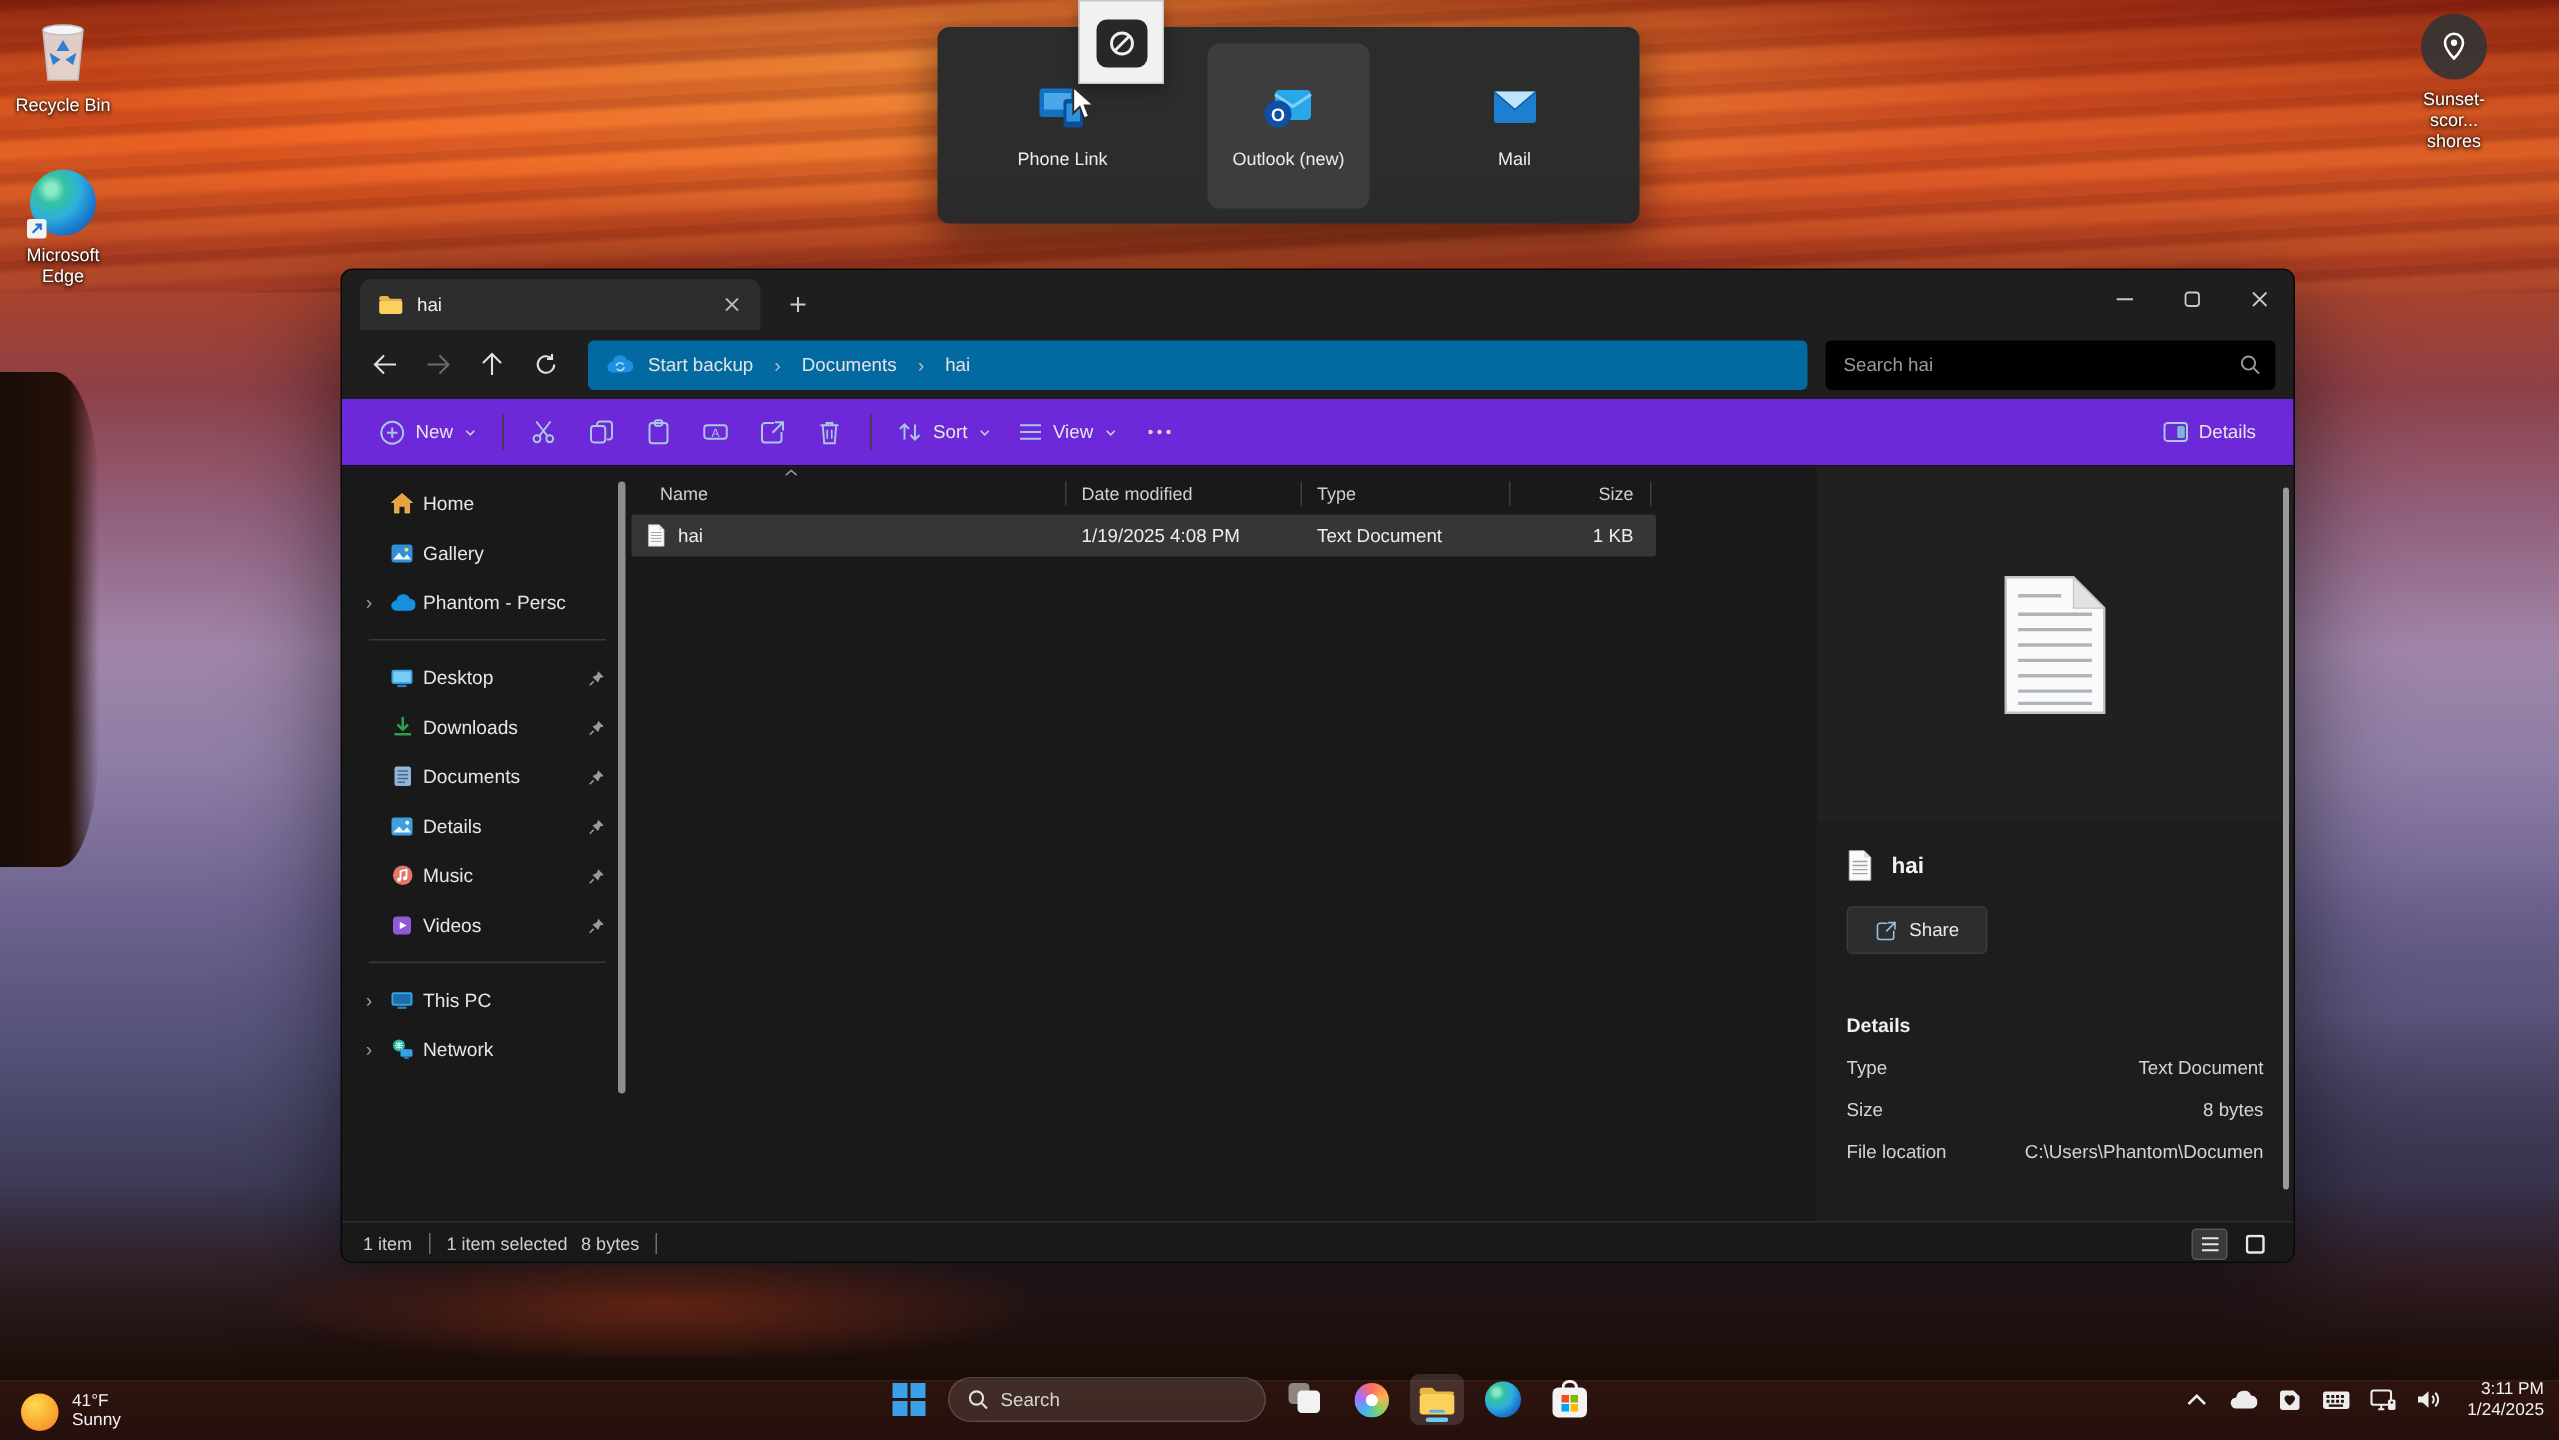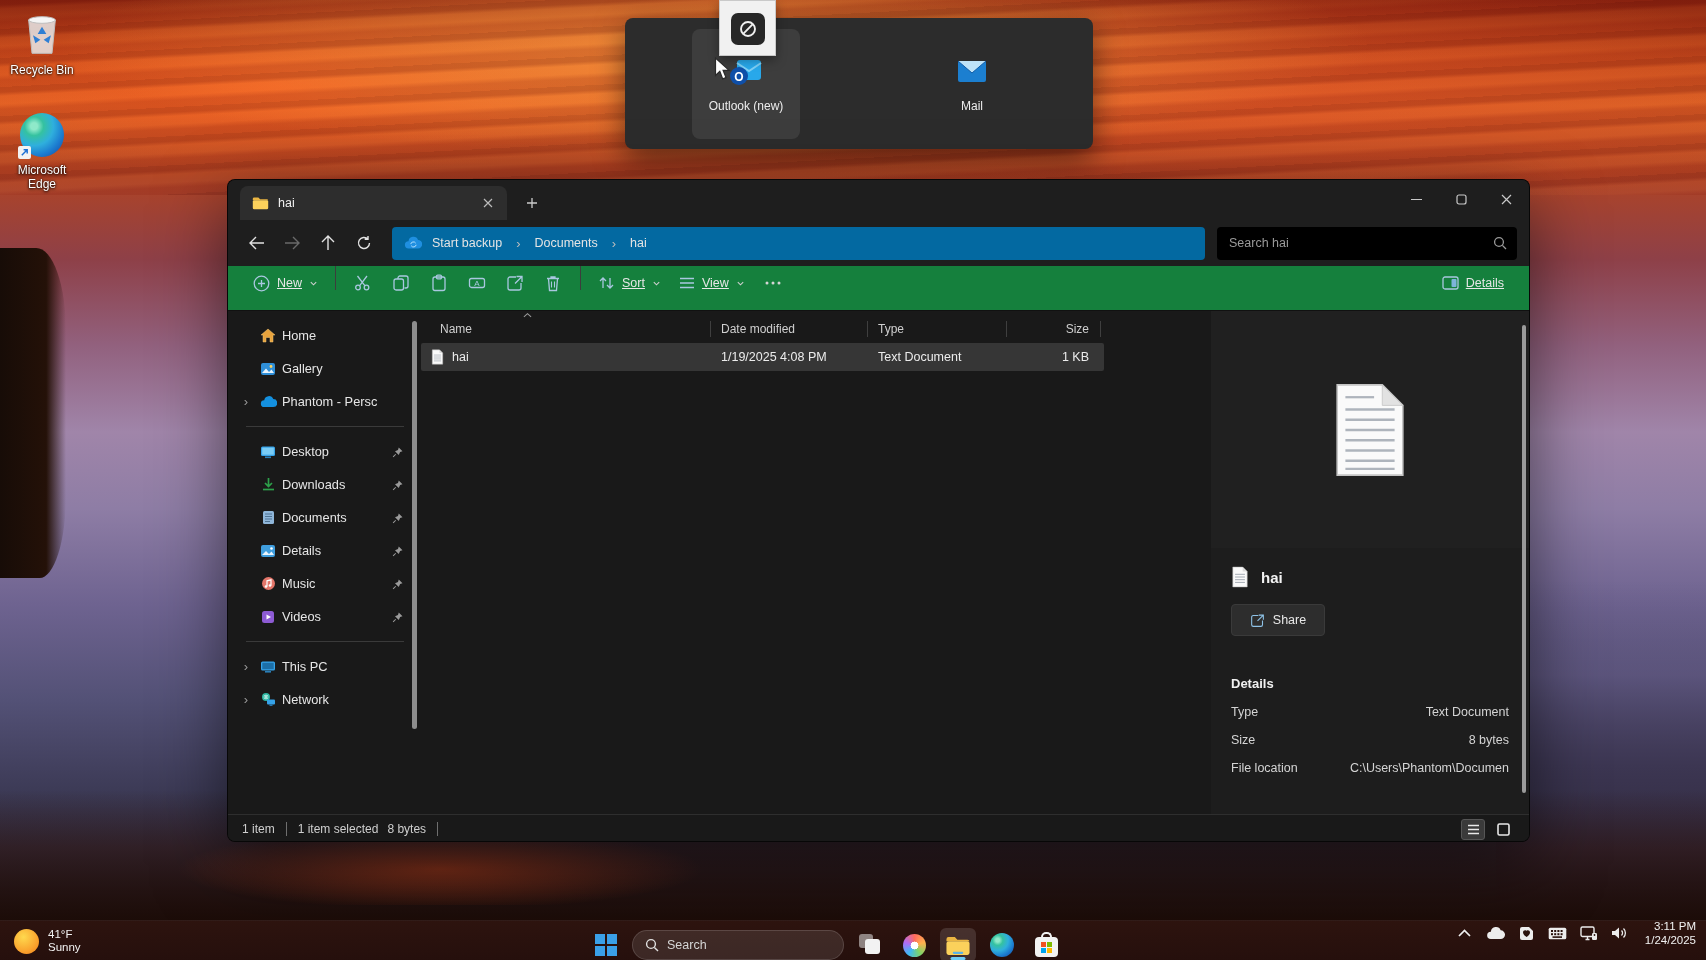--- a/index.html
+++ b/index.html
@@ -79,22 +79,22 @@
   .nav-btn { width:32px; height:32px; border-radius:4px; display:flex; align-items:center; justify-content:center; }
   .crumb { flex:1; height:33px; background:#0369a1; border-radius:4px; margin:0 8px;
     display:flex; align-items:center; padding:0 12px; gap:10px; font-size:12.5px; color:#e4e4e4; }
   .crumb .sep { color:#bdbdbd; font-size:13px; padding:0 4px; }
   .searchbox { width:300px; height:33px; background:#000000; border-radius:4px; display:flex;
     align-items:center; padding:0 10px 0 12px; }
   .searchbox input { flex:1; background:transparent; border:none; outline:none; color:#cfcfcf;
     font-size:12.5px; font-family:inherit; }
   .searchbox input::placeholder { color:#9a9a9a; }
 
-  .cmdbar { height:45px; background:#15803d; display:flex; padding:0 16px;
-    border-bottom:1px solid #111;text-decoration:underline; }
+  .cmdbar { height:45px; background:#6d28d9; display:flex; align-items:center; padding:0 16px;
+    border-bottom:1px solid #111; }
   .tbbtn { display:flex; align-items:center; gap:7px; padding:0 9px; height:34px; border-radius:4px;
     color:#e6e6e6; font-size:12.5px; }
   .icobtn { width:38px; justify-content:center; }
   .vdiv { width:1px; height:24px; background:#3d3d3d; margin:0 8px; }
   .cmd-spacer { flex:1; }
 
   .body { display:flex; height:503px; position:relative; }
 
   .sidebar { width:190px; padding-top:8px; position:relative; flex-shrink:0; }
   .side-item { height:33px; display:flex; align-items:center; padding:0 10px 0 6px; gap:4px;
@@ -143,21 +143,21 @@
   .sb-view.active { background:#3a3a3a; border:1px solid #565656; }
 
   
   .taskbar { position:absolute; left:0; bottom:0; width:1706px; height:40px;
     background:linear-gradient(180deg, rgba(46,19,13,.96), rgba(38,15,11,.96));
     border-top:1px solid rgba(255,255,255,.05); display:flex; align-items:center; }
   .weather { position:absolute; left:14px; top:0; height:40px; display:flex; align-items:center; gap:9px;
     color:#f2f2f2; font-size:11.5px; line-height:13px;justify-content:space-between; }
   .sun { width:25px; height:25px; border-radius:50%;
     background:radial-gradient(circle at 38% 32%, #ffd94e, #f9a02c 65%, #ef7c17 100%); }
-  .tb-center { position:absolute; left:588px; top:12px; height:24px; display:flex; align-items:center; gap:8px; }
+  .tb-center { position:absolute; left:588px; top:0; height:24px; display:flex; align-items:center; gap:8px; }
   .tb-btn { width:36px; height:34px; border-radius:6px; display:flex; align-items:center;
     justify-content:center; position:relative; }
   .tb-btn.active { background:rgba(255,255,255,.13); }
   .tb-btn.active .runline { position:absolute; bottom:2px; left:50%; transform:translateX(-50%);
     width:15px; height:3px; border-radius:2px; background:#6ecbf5; }
   .winlogo { width:22px; height:22px; display:grid; grid-template-columns:10px 10px; grid-template-rows:10px 10px; gap:2px; }
   .winlogo i { background:#3aa0e8; }
   .tb-search { width:212px; height:30px; border-radius:15px; background:rgba(255,255,255,.10);
     border:1px solid rgba(255,255,255,.14); display:flex; align-items:center; padding:0 12px; gap:8px; }
   .tb-search input { flex:1; background:transparent; border:none; outline:none; color:#e2e2e2;
@@ -216,22 +216,45 @@
         <span class="shortcut">
           <svg width="9" height="9" viewBox="0 0 10 10">
               <path d="M2 8L8 2M4 2h4v4" stroke="#1b6fd4" stroke-width="1.6" fill="none"></path>
             </svg>
         </span>
       </span>
     </div>
     <div>Microsoft Edge</div>
   </div>
 
+  <div class="dskicon" style="left:1600px; top:8px;">
+    <div class="art">
+      <span class="pin-circle">
+        <svg width="24" height="24" viewBox="0 0 24 24">
+          <path d="M12 3.5a6 6 0 016 6c0 4.2-6 10.5-6 10.5S6 13.7 6 9.5a6 6 0 016-6z" fill="none" stroke="#fff" stroke-width="1.7"></path>
+          <circle cx="12" cy="9.5" r="2.1" fill="#fff"></circle>
+        </svg>
+      </span>
+    </div>
+    <div>Sunset-scor...</div>
+    <div>shores</div>
+  </div>
 
   <div class="flyout">
+    <div class="fly-item">
+      <span>
+        <svg width="36" height="34" viewBox="0 0 36 34">
+          <rect x="3" y="4" width="24" height="19" rx="2" fill="#1273c4"></rect>
+          <rect x="6" y="7" width="18" height="11" fill="#4aa8e8"></rect>
+          <rect x="19" y="11" width="13" height="19" rx="2.5" fill="#0b4f93"></rect>
+          <rect x="21" y="14" width="9" height="12" fill="#2b93dd"></rect>
+        </svg>
+      </span>
+      <span>Phone Link</span>
+    </div>
     <div class="fly-item hl">
       <span>
         <svg width="36" height="34" viewBox="0 0 36 34">
           <rect x="9" y="5" width="24" height="20" rx="3" fill="#28a8ea"></rect>
           <path d="M9 8l12 8 12-8" fill="none" stroke="#7fd0f5" stroke-width="2"></path>
           <circle cx="11" cy="21" r="9" fill="#0f4fa8"></circle>
           <text x="11" y="25.5" font-size="12" font-weight="bold" fill="#fff" text-anchor="middle" font-family="Liberation Sans,sans-serif">O</text>
         </svg>
       </span>
       <span>Outlook (new)</span>

